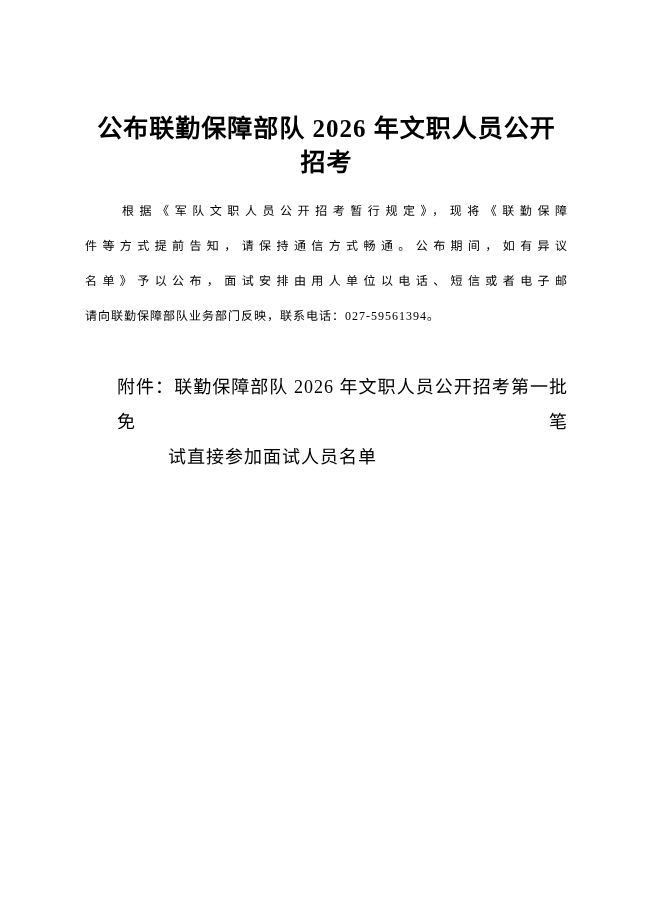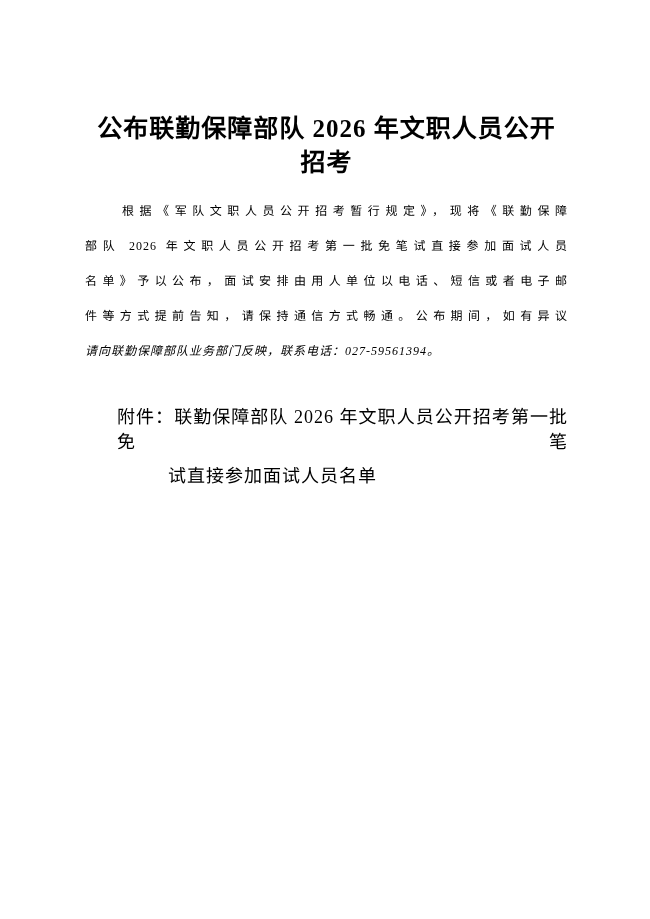--- a/index.html
+++ b/index.html
@@ -45,54 +45,51 @@
     text-justify: inter-character;
     letter-spacing: 1px;
     white-space: nowrap;
   }
   .body-line.first-line {
     text-indent: 37px;
   }
   .body-line.last-line {
     text-align-last: left;
     white-space: normal;
-    font-style: italic;
   }
   .attachment {
     margin-top: 36px;
     font-size: 18px;
-    line-height: 25px;
+    line-height: 35px;
   }
   .att-line-1 {
     padding-left: 32px;
     text-align: justify;
     text-align-last: justify;
     text-justify: inter-character;
     letter-spacing: 1px;
   }
   .att-line-2 {
     padding-left: 83px;
     letter-spacing: 1px;
-    margin-top: 9px;
   }
 </style>
 </head>
 <body>
 
 <div class="page">
 
   <h1 class="doc-title">
     <span class="title-line">公布联勤保障部队 2026 年文职人员公开招考</span>
   </h1>
 
   <div class="body-para">
     <span class="body-line first-line">根据《军队文职人员公开招考暂行规定》，现将《联勤保障</span>
-    <span class="body-line">部队 2026 年文职人员公开招考第一批免笔试直接参加面试人员</span>
+    <span class="body-line">件等方式提前告知，请保持通信方式畅通。公布期间，如有异议</span>
     <span class="body-line">名单》予以公布，面试安排由用人单位以电话、短信或者电子邮</span>
-    <span class="body-line">件等方式提前告知，请保持通信方式畅通。公布期间，如有异议</span>
     <span class="body-line last-line">请向联勤保障部队业务部门反映，联系电话：027-59561394。</span>
   </div>
 
   <div class="attachment">
     <div class="att-line-1">
       <span>附件：</span><span>联勤保障部队 2026 年文职人员公开招考第一批免笔</span>
     </div>
     <div class="att-line-2">试直接参加面试人员名单</div>
   </div>
 

